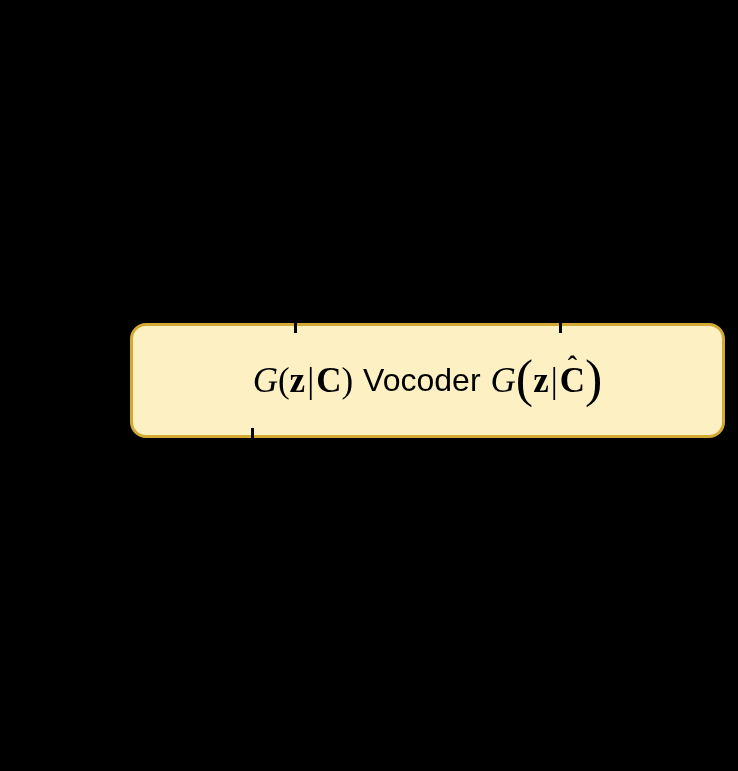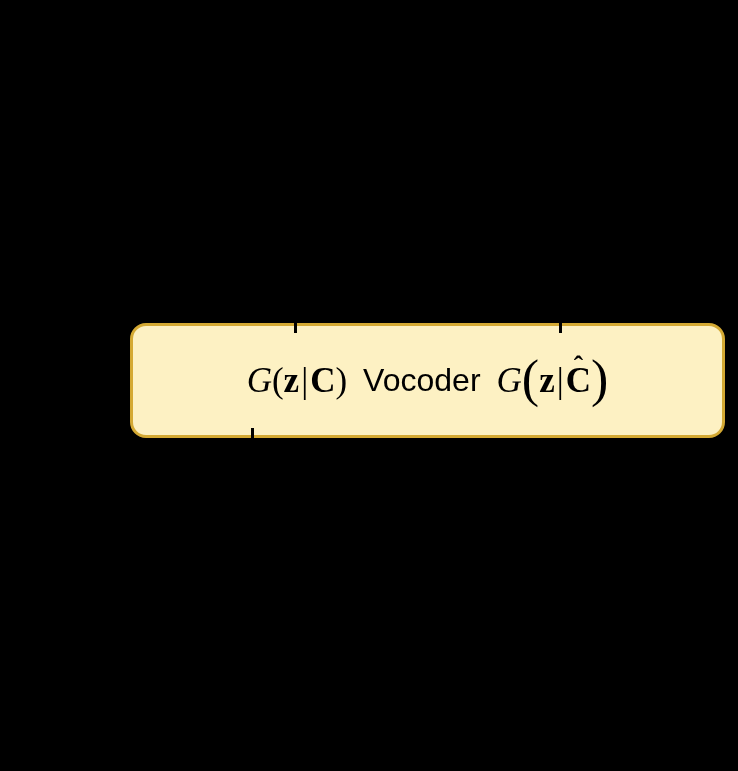--- a/index.html
+++ b/index.html
@@ -40,21 +40,21 @@
       font-style: italic;
       color: #000000;
       display: inline-flex;
       align-items: center;
     }
     .vocoder-label {
       font-family: Helvetica, Arial, sans-serif;
       font-size: 32px;
       color: #000000;
       font-weight: 400;
-      margin: 0 12px;
+      margin: 0 6px;
     }
     .big-paren {
       font-size: 52px;
       font-style: normal;
       font-weight: 300;
       line-height: 1;
       position: relative;
       top: -2px;
     }
     .normal-paren {

